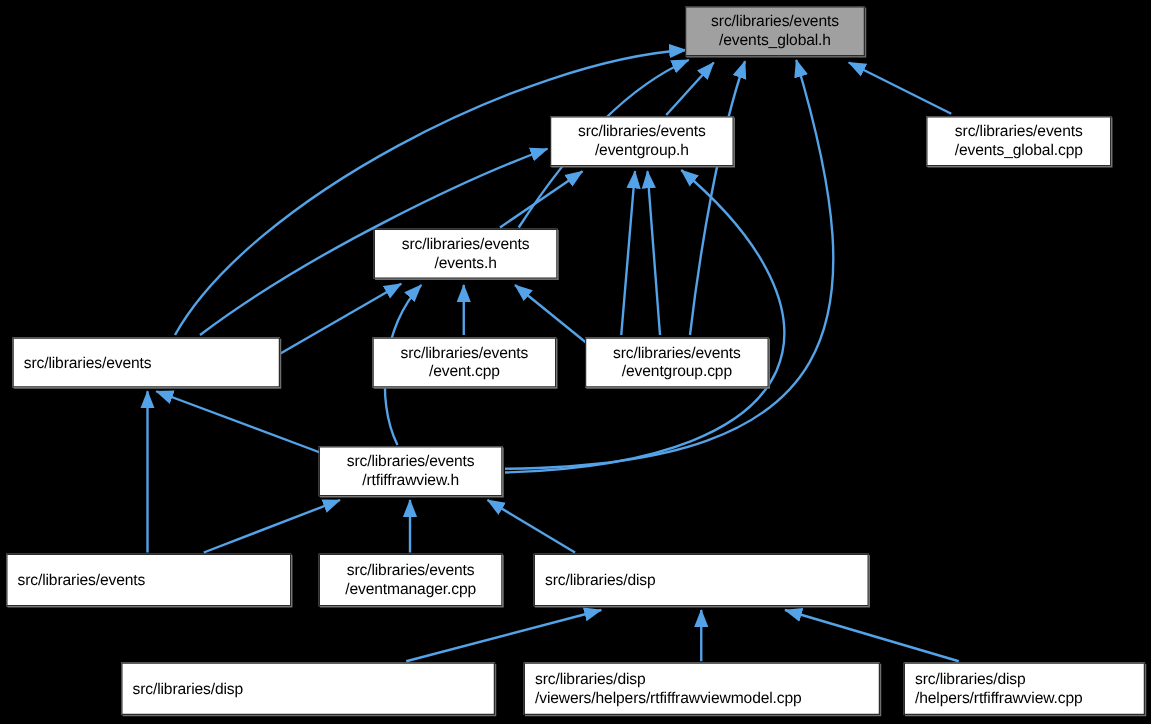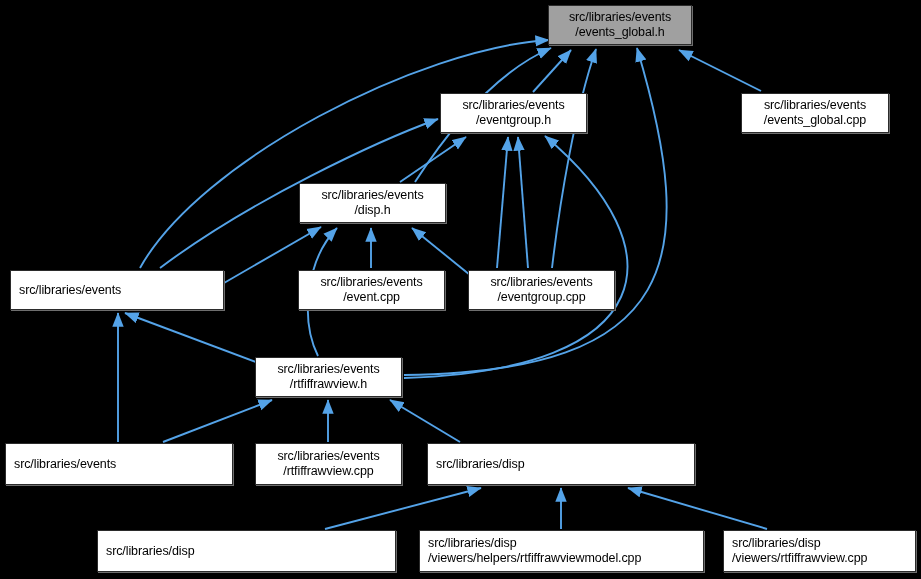--- a/index.html
+++ b/index.html
@@ -75,21 +75,21 @@
       <div class="node center" style="left: 440px; top: 93px; width: 147px; height: 40px;">
         <span class="nl">src/libraries/events</span>
         <span class="nl">/eventgroup.h</span>
       </div>
       <div class="node center" style="left: 741px; top: 93px; width: 148px; height: 40px;">
         <span class="nl">src/libraries/events</span>
         <span class="nl">/events_global.cpp</span>
       </div>
       <div class="node center" style="left: 299px; top: 183px; width: 147px; height: 40px;">
         <span class="nl">src/libraries/events</span>
-        <span class="nl">/disp.h</span>
+        <span class="nl">/events.h</span>
       </div>
       <div class="node left" style="left: 10px; top: 270px; width: 214px; height: 40px;">
         <span class="nl">src/libraries/events</span>
       </div>
       <div class="node center" style="left: 298px; top: 270px; width: 147px; height: 40px;">
         <span class="nl">src/libraries/events</span>
         <span class="nl">/event.cpp</span>
       </div>
       <div class="node center" style="left: 468px; top: 270px; width: 147px; height: 40px;">
         <span class="nl">src/libraries/events</span>
@@ -97,30 +97,30 @@
       </div>
       <div class="node center" style="left: 255px; top: 357px; width: 147px; height: 40px;">
         <span class="nl">src/libraries/events</span>
         <span class="nl">/rtfiffrawview.h</span>
       </div>
       <div class="node left" style="left: 5px; top: 443px; width: 228px; height: 42px;">
         <span class="nl">src/libraries/events</span>
       </div>
       <div class="node center" style="left: 255px; top: 443px; width: 147px; height: 42px;">
         <span class="nl">src/libraries/events</span>
-        <span class="nl">/rtfiffrawview.cpp</span>
+        <span class="nl">/eventmanager.cpp</span>
       </div>
       <div class="node left" style="left: 427px; top: 443px; width: 268px; height: 42px;">
         <span class="nl">src/libraries/disp</span>
       </div>
       <div class="node left" style="left: 97px; top: 530px; width: 299px; height: 42px;">
         <span class="nl">src/libraries/disp</span>
       </div>
       <div class="node left" style="left: 419px; top: 530px; width: 285px; height: 42px;">
         <span class="nl">src/libraries/disp</span>
         <span class="nl">/viewers/helpers/rtfiffrawviewmodel.cpp</span>
       </div>
       <div class="node left" style="left: 723px; top: 530px; width: 193px; height: 42px;">
         <span class="nl">src/libraries/disp</span>
-        <span class="nl">/viewers/rtfiffrawview.cpp</span>
+        <span class="nl">/helpers/rtfiffrawview.cpp</span>
       </div>
     </div>
 </div>
 
 </body></html>

